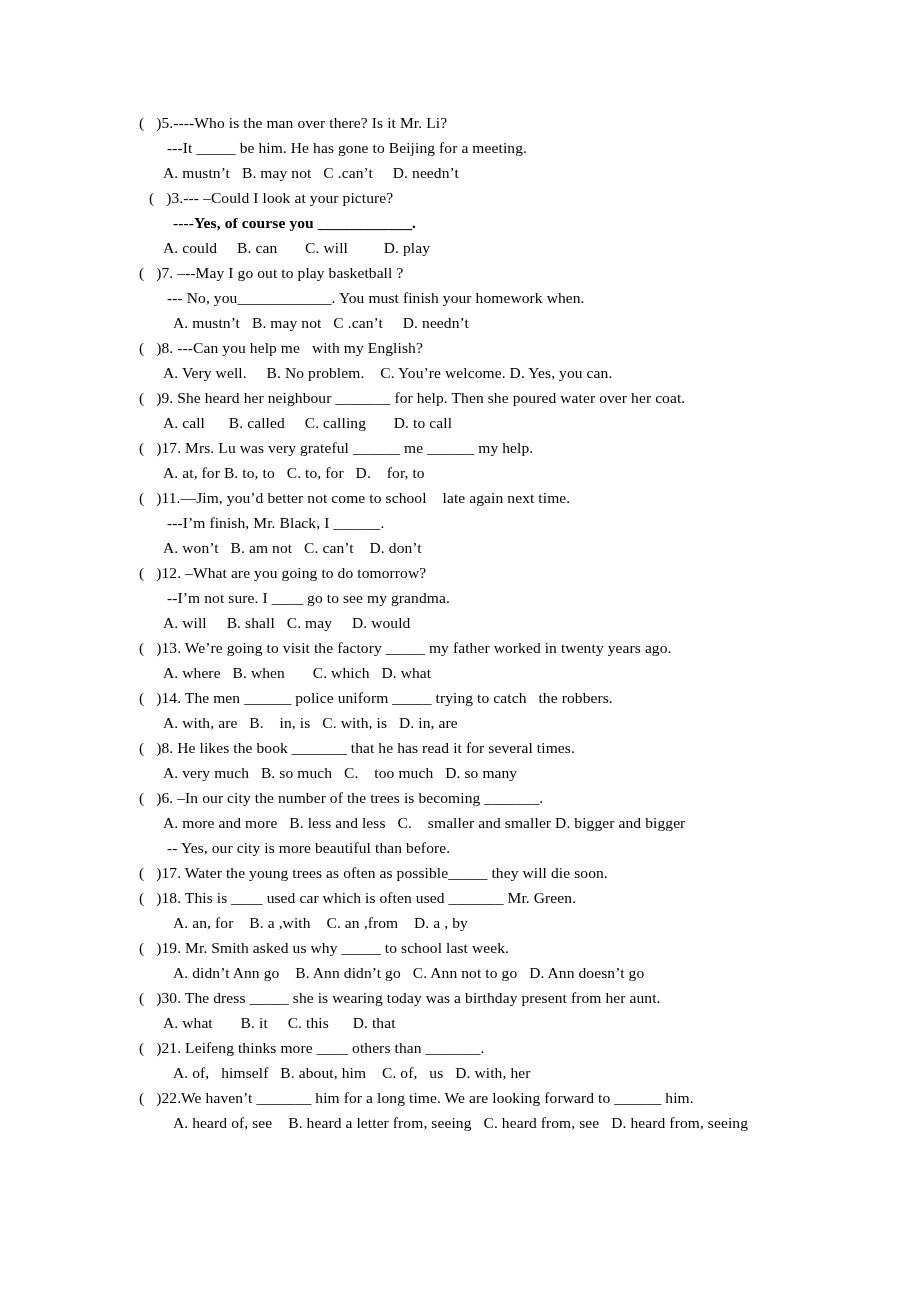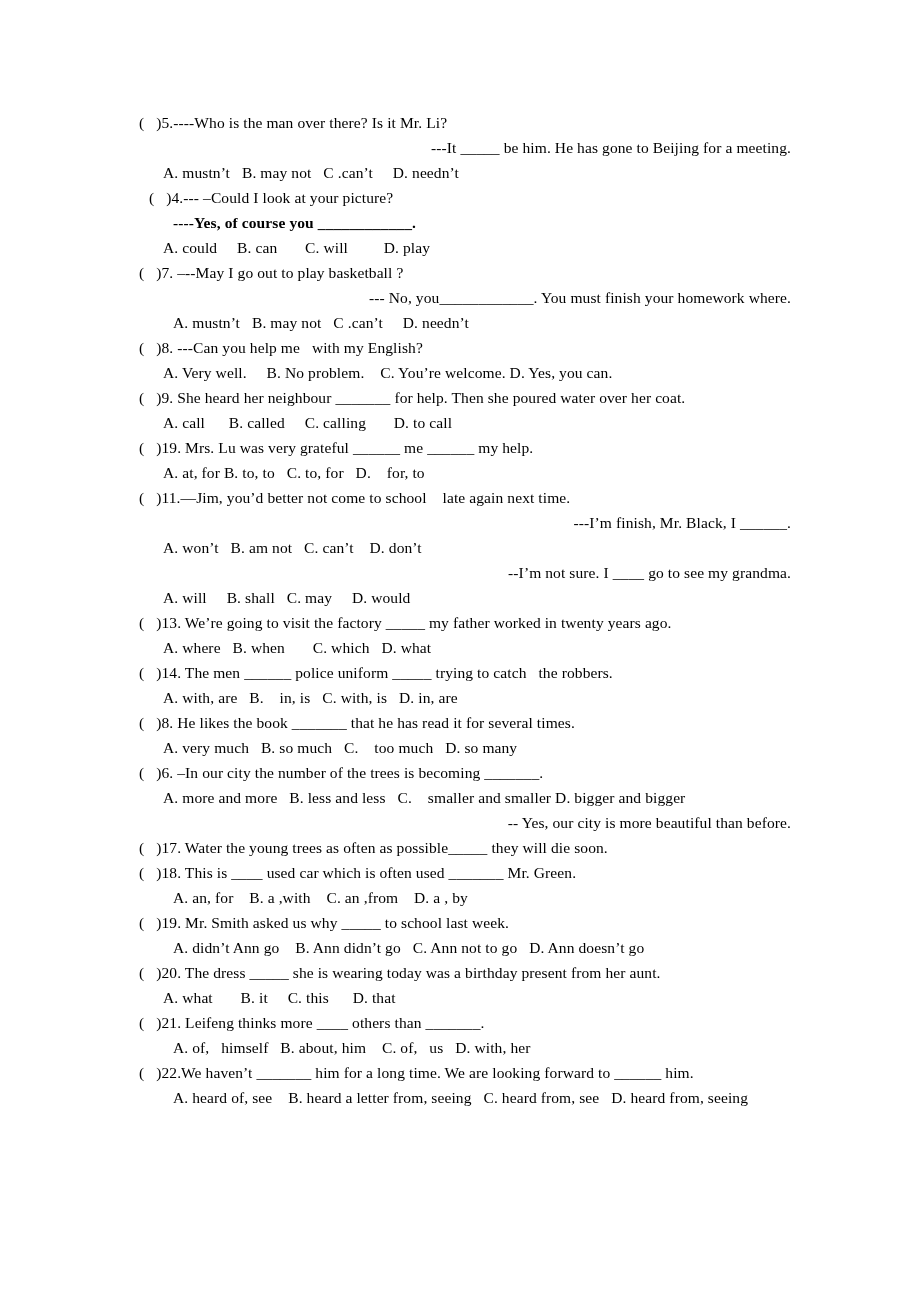--- a/index.html
+++ b/index.html
@@ -26,63 +26,64 @@
   }
   .line {
     font-size: 15.5px;
     line-height: 24px;
     white-space: pre-wrap;
     margin: 1px;
     letter-spacing: 0.1px;
   }
   .stem-a { padding-left: 0; }
   .stem-b { padding-left: 10px; }
-  .reply  { padding-left: 28px; text-align: right; }
+  .reply  { padding-left: 28px; }
   .reply2 { padding-left: 34px; font-weight: bold; }
   .opts   { padding-left: 24px; }
   .opts2  { padding-left: 34px; }
 </style>
 </head>
 <body>
 
 <div id="sheet">
   <div id="questions">
       <div class="q">
         <div class="line stem-a">(   )5.----Who is the man over there? Is it Mr. Li?</div>
         <div class="line reply">---It _____ be him. He has gone to Beijing for a meeting.</div>
         <div class="line opts">A. mustn’t   B. may not   C .can’t     D. needn’t</div>
       </div>
       <div class="q">
-        <div class="line stem-b">(   )4.--- –Could I look at your picture?</div>
+        <div class="line stem-b">(   )3.--- –Could I look at your picture?</div>
         <div class="line reply2">----Yes, of course you ____________.</div>
         <div class="line opts">A. could     B. can       C. will         D. play</div>
       </div>
       <div class="q">
         <div class="line stem-a">(   )7. –--May I go out to play basketball ?</div>
-        <div class="line reply">--- No, you____________. You must finish your homework where.</div>
+        <div class="line reply">--- No, you____________. You must finish your homework when.</div>
         <div class="line opts2">A. mustn’t   B. may not   C .can’t     D. needn’t</div>
       </div>
       <div class="q">
         <div class="line stem-a">(   )8. ---Can you help me   with my English?</div>
         <div class="line opts">A. Very well.     B. No problem.    C. You’re welcome. D. Yes, you can.</div>
       </div>
       <div class="q">
         <div class="line stem-a">(   )9. She heard her neighbour _______ for help. Then she poured water over her coat.</div>
         <div class="line opts">A. call      B. called     C. calling       D. to call</div>
       </div>
       <div class="q">
-        <div class="line stem-a">(   )19. Mrs. Lu was very grateful ______ me ______ my help.</div>
+        <div class="line stem-a">(   )17. Mrs. Lu was very grateful ______ me ______ my help.</div>
         <div class="line opts">A. at, for B. to, to   C. to, for   D.    for, to</div>
       </div>
       <div class="q">
         <div class="line stem-a">(   )11.—Jim, you’d better not come to school    late again next time.</div>
         <div class="line reply">---I’m finish, Mr. Black, I ______.</div>
         <div class="line opts">A. won’t   B. am not   C. can’t    D. don’t</div>
       </div>
       <div class="q">
+        <div class="line stem-a">(   )12. –What are you going to do tomorrow?</div>
         <div class="line reply">--I’m not sure. I ____ go to see my grandma.</div>
         <div class="line opts">A. will     B. shall   C. may     D. would</div>
       </div>
       <div class="q">
         <div class="line stem-a">(   )13. We’re going to visit the factory _____ my father worked in twenty years ago.</div>
         <div class="line opts">A. where   B. when       C. which   D. what</div>
       </div>
       <div class="q">
         <div class="line stem-a">(   )14. The men ______ police uniform _____ trying to catch   the robbers.</div>
         <div class="line opts">A. with, are   B.    in, is   C. with, is   D. in, are</div>
@@ -101,21 +102,21 @@
       </div>
       <div class="q">
         <div class="line stem-a">(   )18. This is ____ used car which is often used _______ Mr. Green.</div>
         <div class="line opts2">A. an, for    B. a ,with    C. an ,from    D. a , by</div>
       </div>
       <div class="q">
         <div class="line stem-a">(   )19. Mr. Smith asked us why _____ to school last week.</div>
         <div class="line opts2">A. didn’t Ann go    B. Ann didn’t go   C. Ann not to go   D. Ann doesn’t go</div>
       </div>
       <div class="q">
-        <div class="line stem-a">(   )20. The dress _____ she is wearing today was a birthday present from her aunt.</div>
+        <div class="line stem-a">(   )30. The dress _____ she is wearing today was a birthday present from her aunt.</div>
         <div class="line opts">A. what       B. it     C. this      D. that</div>
       </div>
       <div class="q">
         <div class="line stem-a">(   )21. Leifeng thinks more ____ others than _______.</div>
         <div class="line opts2">A. of,   himself   B. about, him    C. of,   us   D. with, her</div>
       </div>
       <div class="q">
         <div class="line stem-a">(   )22.We haven’t _______ him for a long time. We are looking forward to ______ him.</div>
         <div class="line opts2">A. heard of, see    B. heard a letter from, seeing   C. heard from, see   D. heard from, seeing</div>
       </div>

